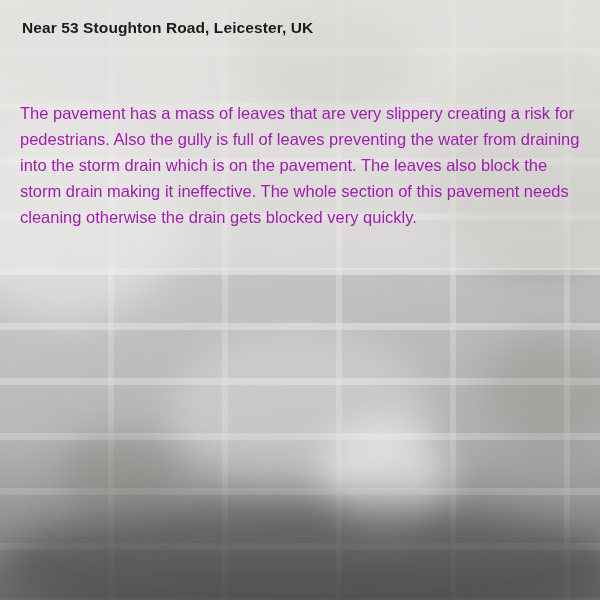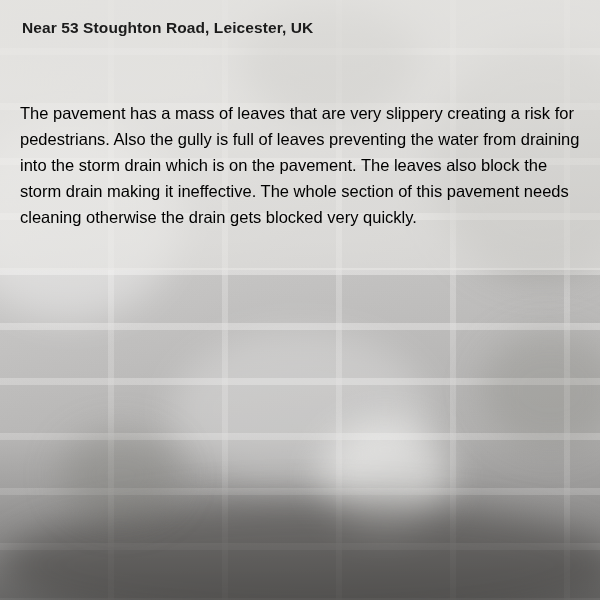--- a/index.html
+++ b/index.html
@@ -83,21 +83,21 @@
     letter-spacing: 0.1px;
   }
 
   .report-body {
     position: absolute;
     left: 20px;
     top: 100px;
     width: 562px;
     font-size: 16.5px;
     line-height: 26px;
-    color: #000000;
+    color: #a21caf;
   }
   .report-body p { margin: 0; }
 </style>
 </head>
 <body>
 
 <div id="card">
 
   <div class="photo"></div>
   <div class="blotch b1"></div>

